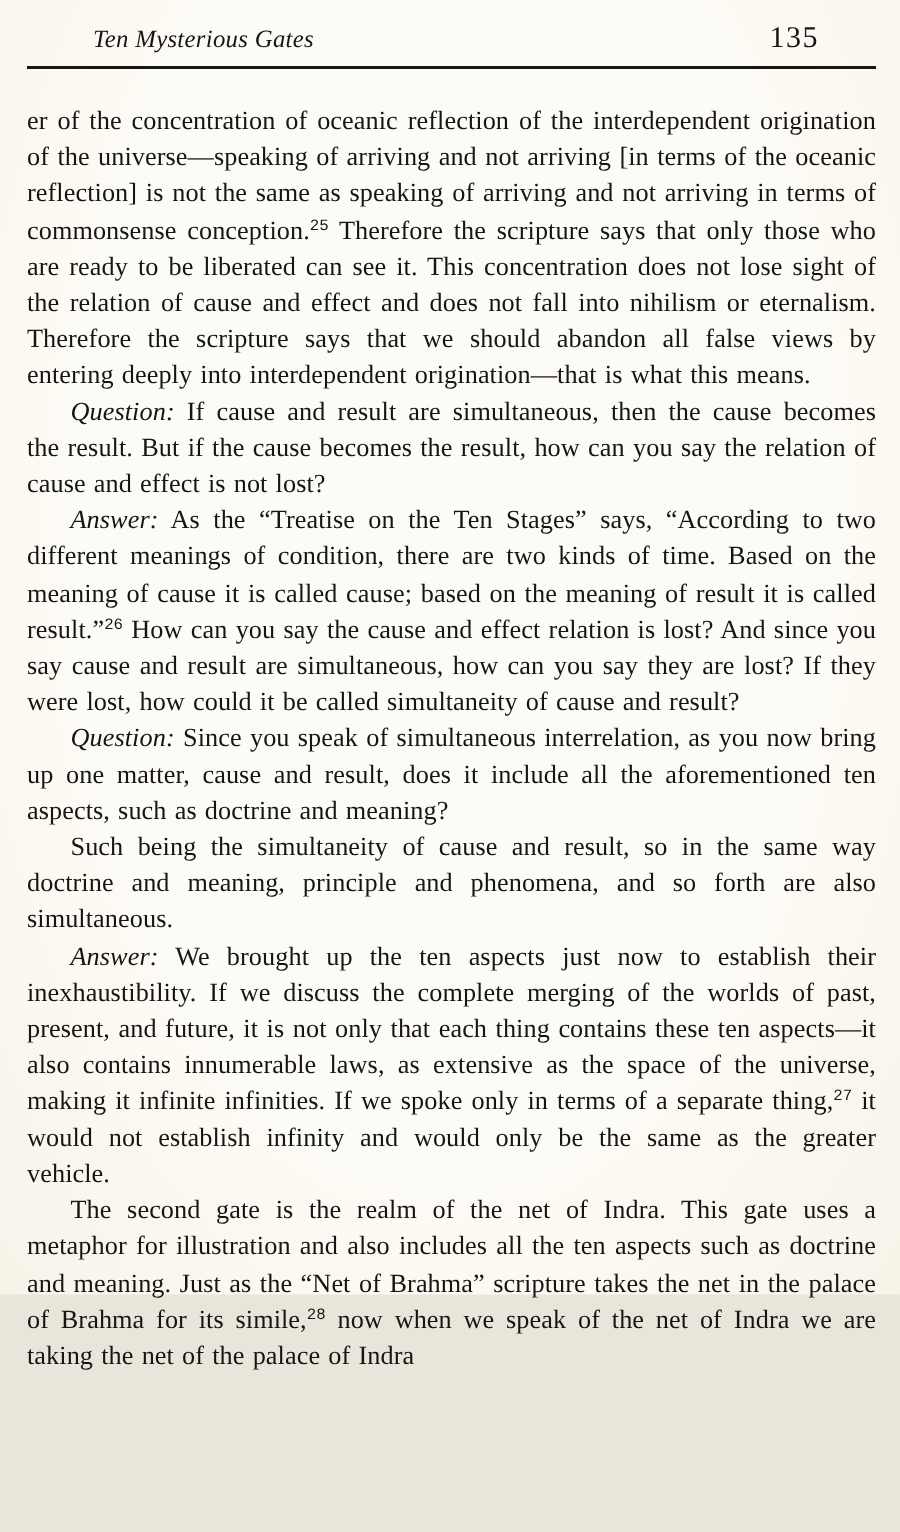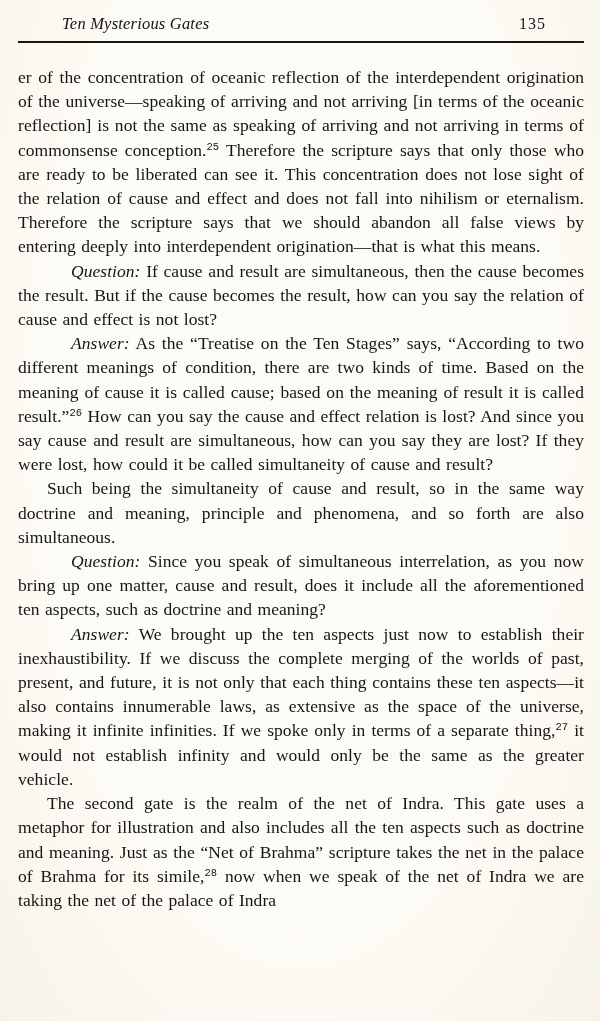--- a/index.html
+++ b/index.html
@@ -9,39 +9,39 @@
     height: 1021px;
     overflow: hidden;
   }
   body {
     background: #e9e5da;
     font-family: "Liberation Serif", "DejaVu Serif", serif;
   }
   .page {
     position: relative;
     width: 600px;
-    height: 1021px;
+    height: 863px;
     box-sizing: border-box;
     background: radial-gradient(ellipse at 50% 40%, #fdfbf5 60%, #f7f3e9 100%);
     color: #171513;
     padding: 12px 16px 0 18px;
   }
   .running-header {
     display: flex;
     justify-content: space-between;
     align-items: baseline;
     padding: 2px 38px 0 44px;
   }
   .header-title {
     font-style: italic;
     font-size: 16.5px;
     letter-spacing: 0.2px;
   }
   .page-number {
-    font-size: 16px;
+    font-size: 20px;
     letter-spacing: 1px;
   }
   .rule {
     margin-top: 7px;
     height: 0;
     border-top: 2.6px solid #191714;
   }
   .body-text {
     margin-top: 22px;
   }
@@ -51,21 +51,20 @@
     font-size: 17.5px;
     line-height: 24.2px;
     letter-spacing: 0.05px;
     word-spacing: 1px;
   }
   .body-text p.indent {
     text-indent: 29px;
   }
   .body-text em {
     font-style: italic;
-    margin-left: 24px;
   }
   .body-text sup {
     font-size: 10.5px;
     line-height: 0;
     vertical-align: 6px;
     letter-spacing: 0;
     font-family: Liberation Mono, monospace;
   }
 </style>
 </head>
@@ -74,18 +73,18 @@
 <div class="page">
   <header class="running-header">
     <span class="header-title">Ten Mysterious Gates</span>
     <span class="page-number">135</span>
   </header>
   <div class="rule"></div>
   <main class="body-text">
       <p class=""><span>er of the concentration of oceanic reflection of the interdependent origination of the universe—speaking of arriving and not arriving [in terms of the oceanic reflection] is not the same as speaking of arriving and not arriving in terms of commonsense conception.</span><sup>25</sup><span> Therefore the scripture says that only those who are ready to be liberated can see it. This concentration does not lose sight of the relation of cause and effect and does not fall into nihilism or eternalism. Therefore the scripture says that we should abandon all false views by entering deeply into interdependent origination—that is what this means.</span></p>
       <p class="indent"><em>Question:</em><span> If cause and result are simultaneous, then the cause becomes the result. But if the cause becomes the result, how can you say the relation of cause and effect is not lost?</span></p>
       <p class="indent"><em>Answer:</em><span> As the “Treatise on the Ten Stages” says, “According to two different meanings of condition, there are two kinds of time. Based on the meaning of cause it is called cause; based on the meaning of result it is called result.”</span><sup>26</sup><span> How can you say the cause and effect relation is lost? And since you say cause and result are simultaneous, how can you say they are lost? If they were lost, how could it be called simultaneity of cause and result?</span></p>
+      <p class="indent"><em>Question:</em><span> Since you speak of simultaneous interrelation, as you now bring up one matter, cause and result, does it include all the aforementioned ten aspects, such as doctrine and meaning?</span></p>
       <p class="indent"><span>Such being the simultaneity of cause and result, so in the same way doctrine and meaning, principle and phenomena, and so forth are also simultaneous.</span></p>
-      <p class="indent"><em>Question:</em><span> Since you speak of simultaneous interrelation, as you now bring up one matter, cause and result, does it include all the aforementioned ten aspects, such as doctrine and meaning?</span></p>
       <p class="indent"><em>Answer:</em><span> We brought up the ten aspects just now to establish their inexhaustibility. If we discuss the complete merging of the worlds of past, present, and future, it is not only that each thing contains these ten aspects—it also contains innumerable laws, as extensive as the space of the universe, making it infinite infinities. If we spoke only in terms of a separate thing,</span><sup>27</sup><span> it would not establish infinity and would only be the same as the greater vehicle.</span></p>
       <p class="indent"><span>The second gate is the realm of the net of Indra. This gate uses a metaphor for illustration and also includes all the ten aspects such as doctrine and meaning. Just as the “Net of Brahma” scripture takes the net in the palace of Brahma for its simile,</span><sup>28</sup><span> now when we speak of the net of Indra we are taking the net of the palace of Indra</span></p>
     </main>
 </div>
 
 </body></html>

